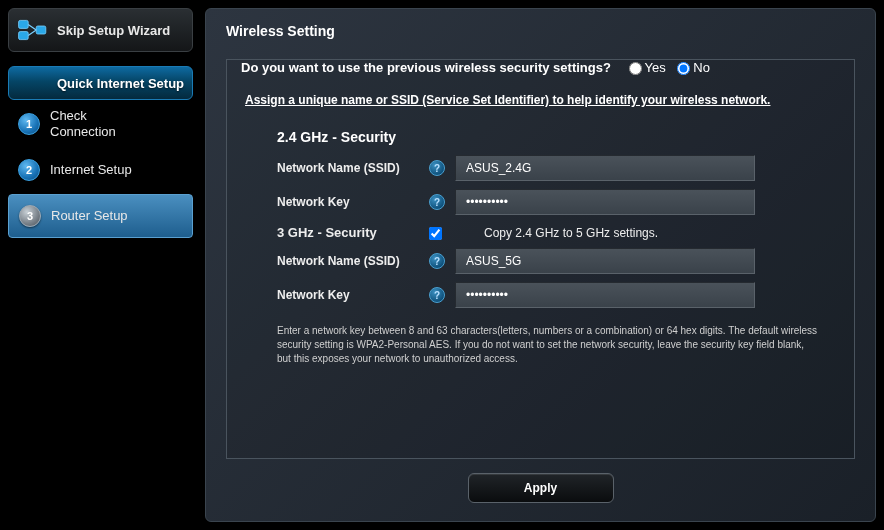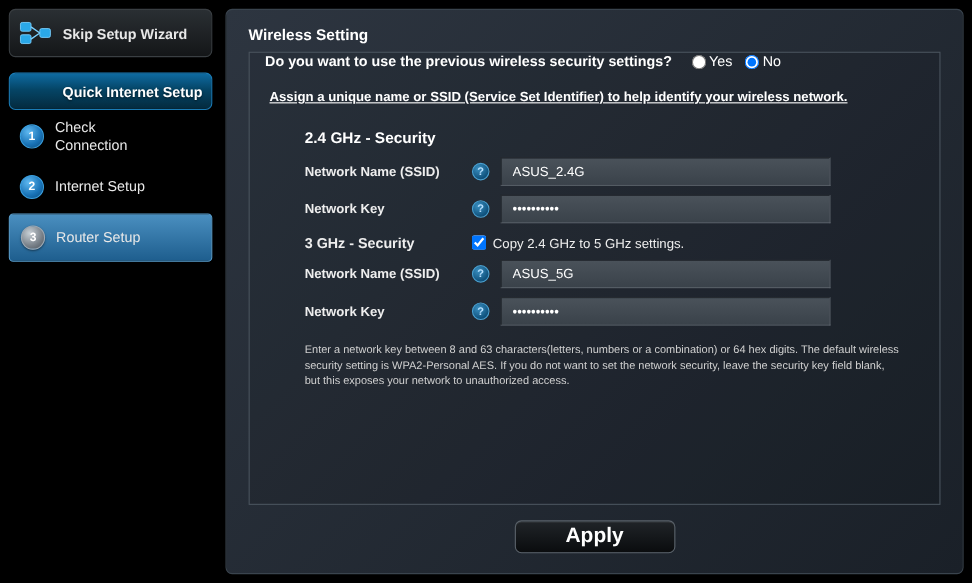--- a/index.html
+++ b/index.html
@@ -108,21 +108,21 @@
       border-radius: 6px;
       margin-left: 12px;
       padding: 14px 20px 18px 20px;
       display: flex;
       flex-direction: column;
     }
     .main-title {
       font-weight: bold;
       font-size: 14px;
       color: #fff;
-      margin-bottom: 8px;
+      margin-bottom: 20px;
     }
     .form-box {
       border: 1px solid #4a545e;
       border-radius: 0px;
       padding: 0 14px 12px 14px;
       background: rgba(0,0,0,0.08);
       flex: 1;
       position: relative;
     }
     .question {
@@ -199,23 +199,24 @@
       border-left-color: #252a30;
       color: #fff;
       padding: 0 10px;
       font-size: 12px;
       outline: none;
       max-width: 300px;
     }
     .text-input::placeholder { color: #ccc; }
     .checkbox-row {
       display: flex;
-      align-items: flex-start;
+      align-items: flex-end;
       font-size: 12px;
       color: #eee;
+      gap: 36px;
     }
     .checkbox-row input[type=checkbox]{
       margin-right: 6px;
     }
     .note {
       margin-top: 16px;
       padding-left: 36px;
       font-size: 10px;
       color: #d0d0d0;
       line-height: 1.4;
@@ -227,21 +228,21 @@
       margin-top: 14px;
     }
     .apply-btn {
       width: 146px;
       height: 30px;
       background: linear-gradient(180deg, #202428 0%, #0a0c0e 100%);
       border: 1px solid #5a626a;
       border-radius: 6px;
       color: #fff;
       font-weight: bold;
-      font-size: 19px;
+      font-size: 12px;
       cursor: pointer;
       box-shadow: inset 0 1px 0 rgba(255,255,255,0.1);
     }
     .section-row.with5g { align-items: center; }
     .label-col.sec5g { padding-left: 36px; }
   </style>
 </head>
 <body>
 
 <div class="container">

